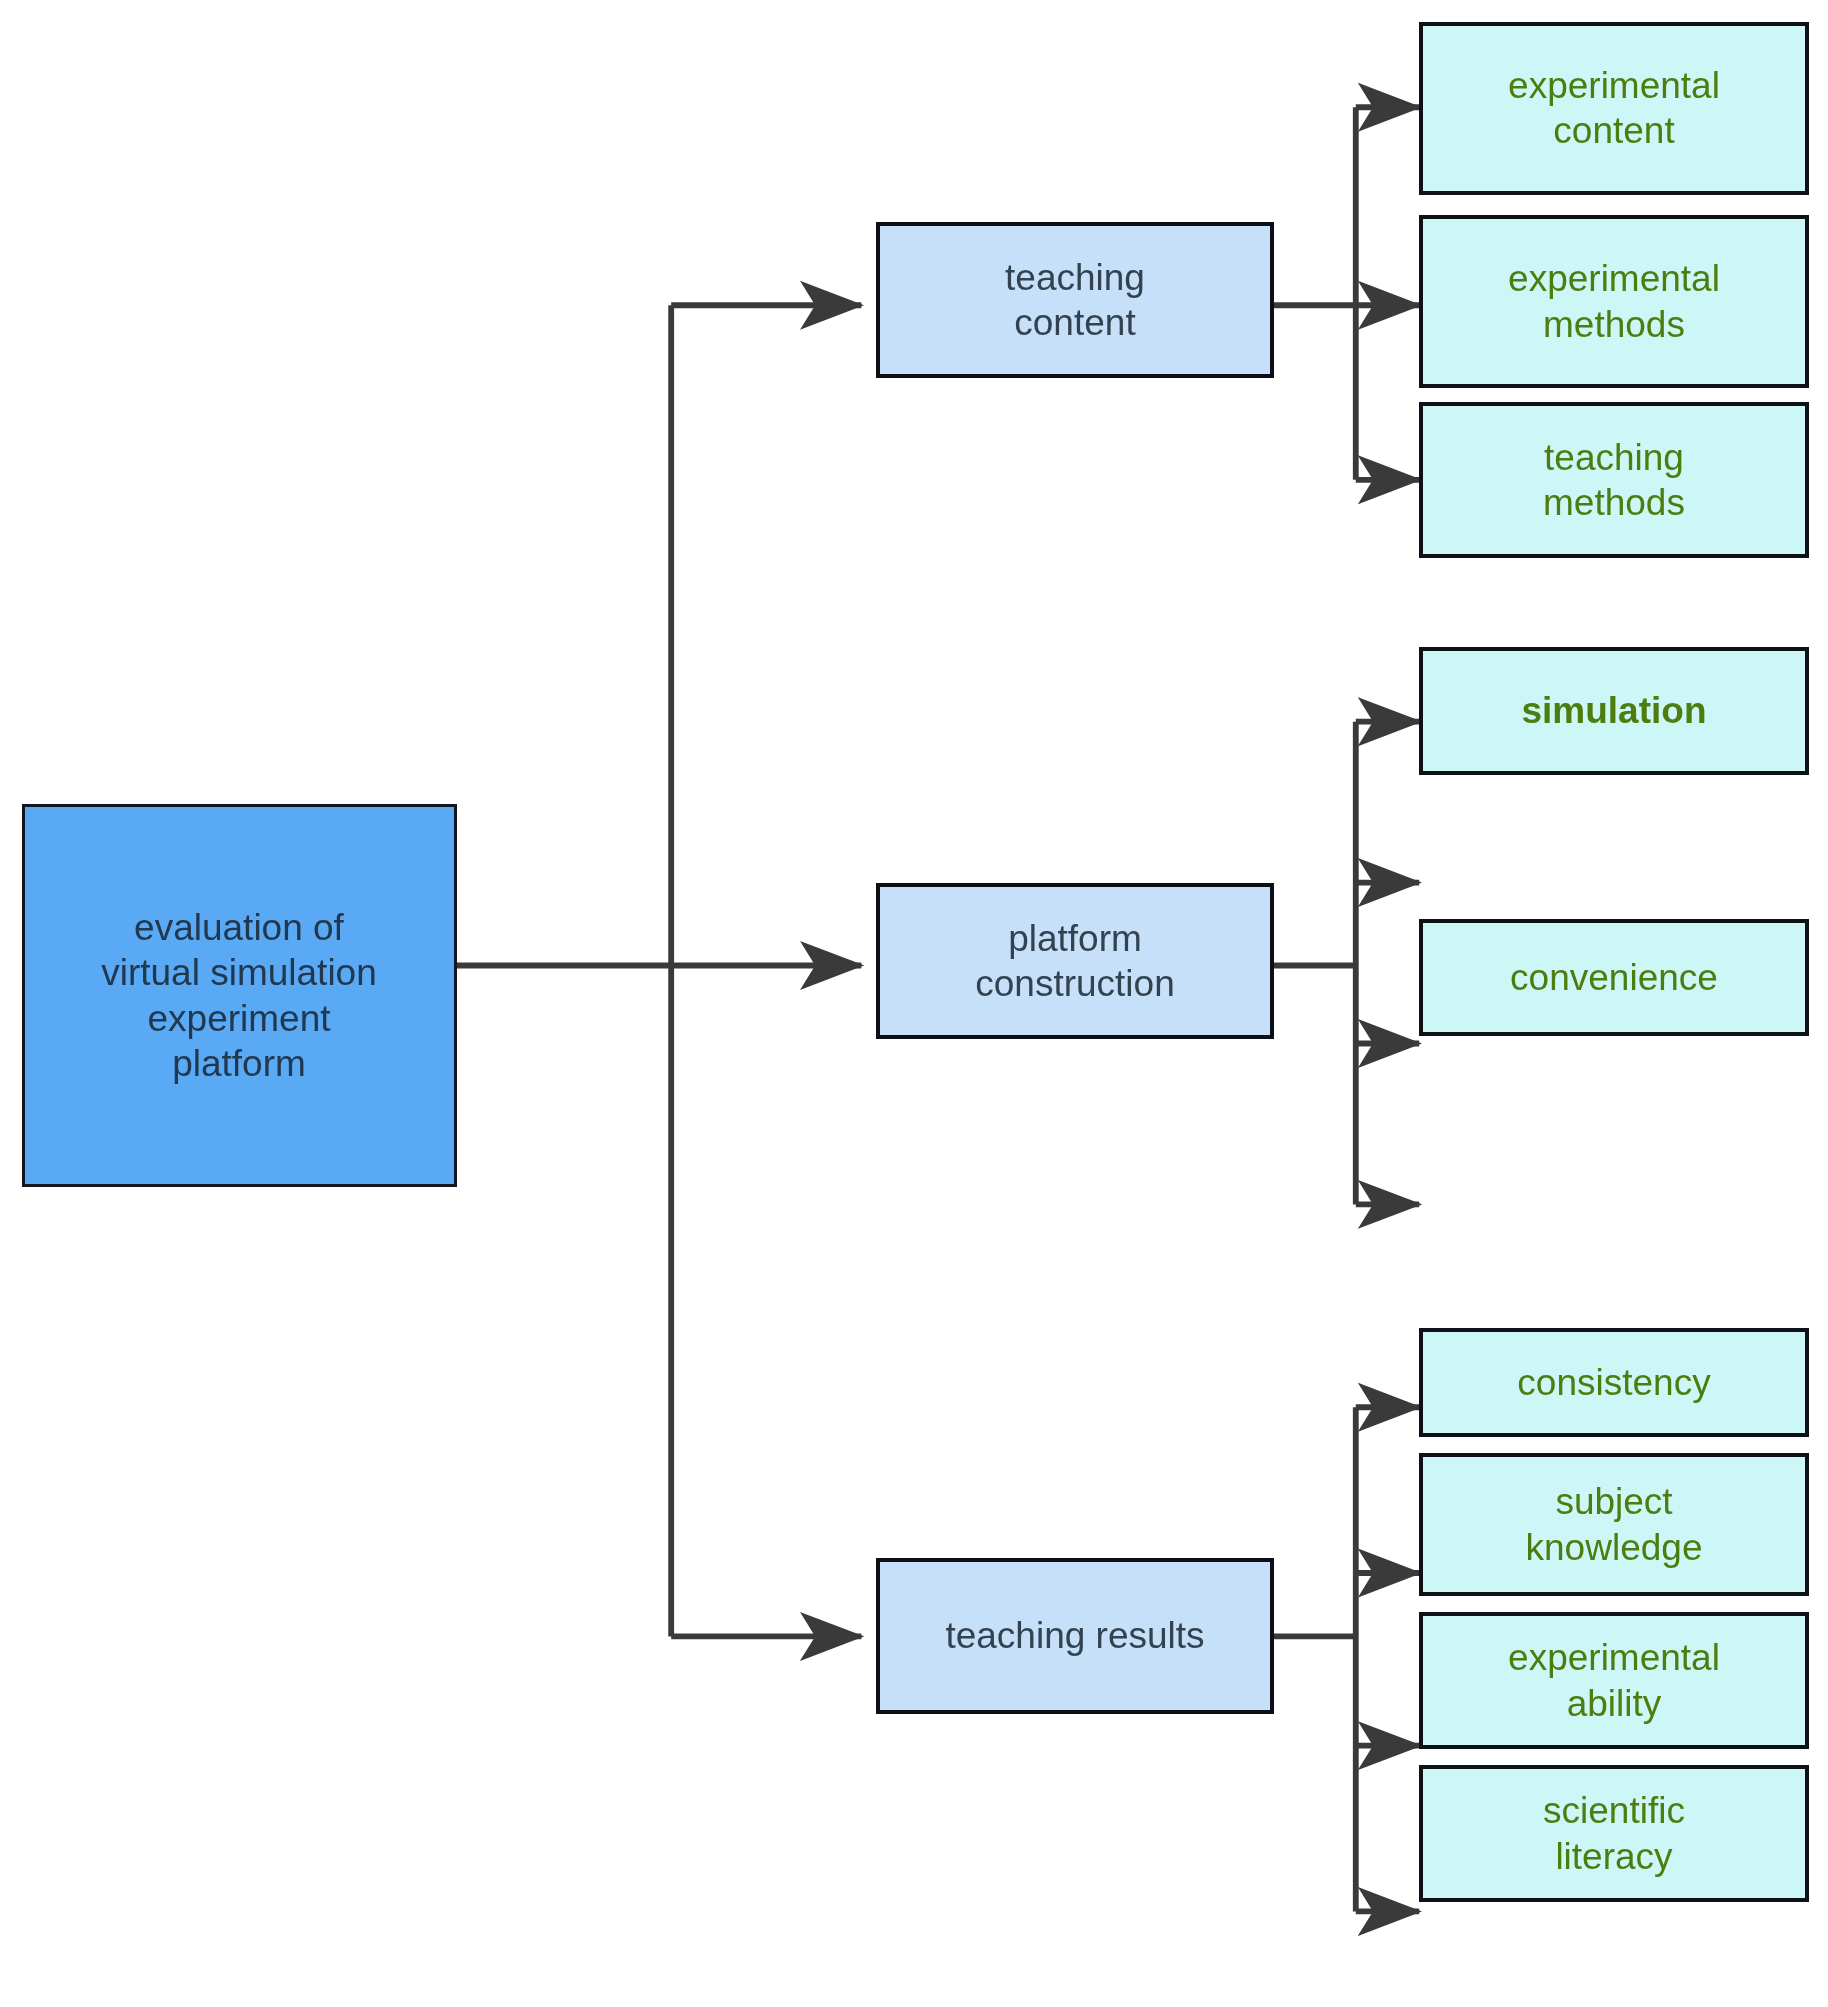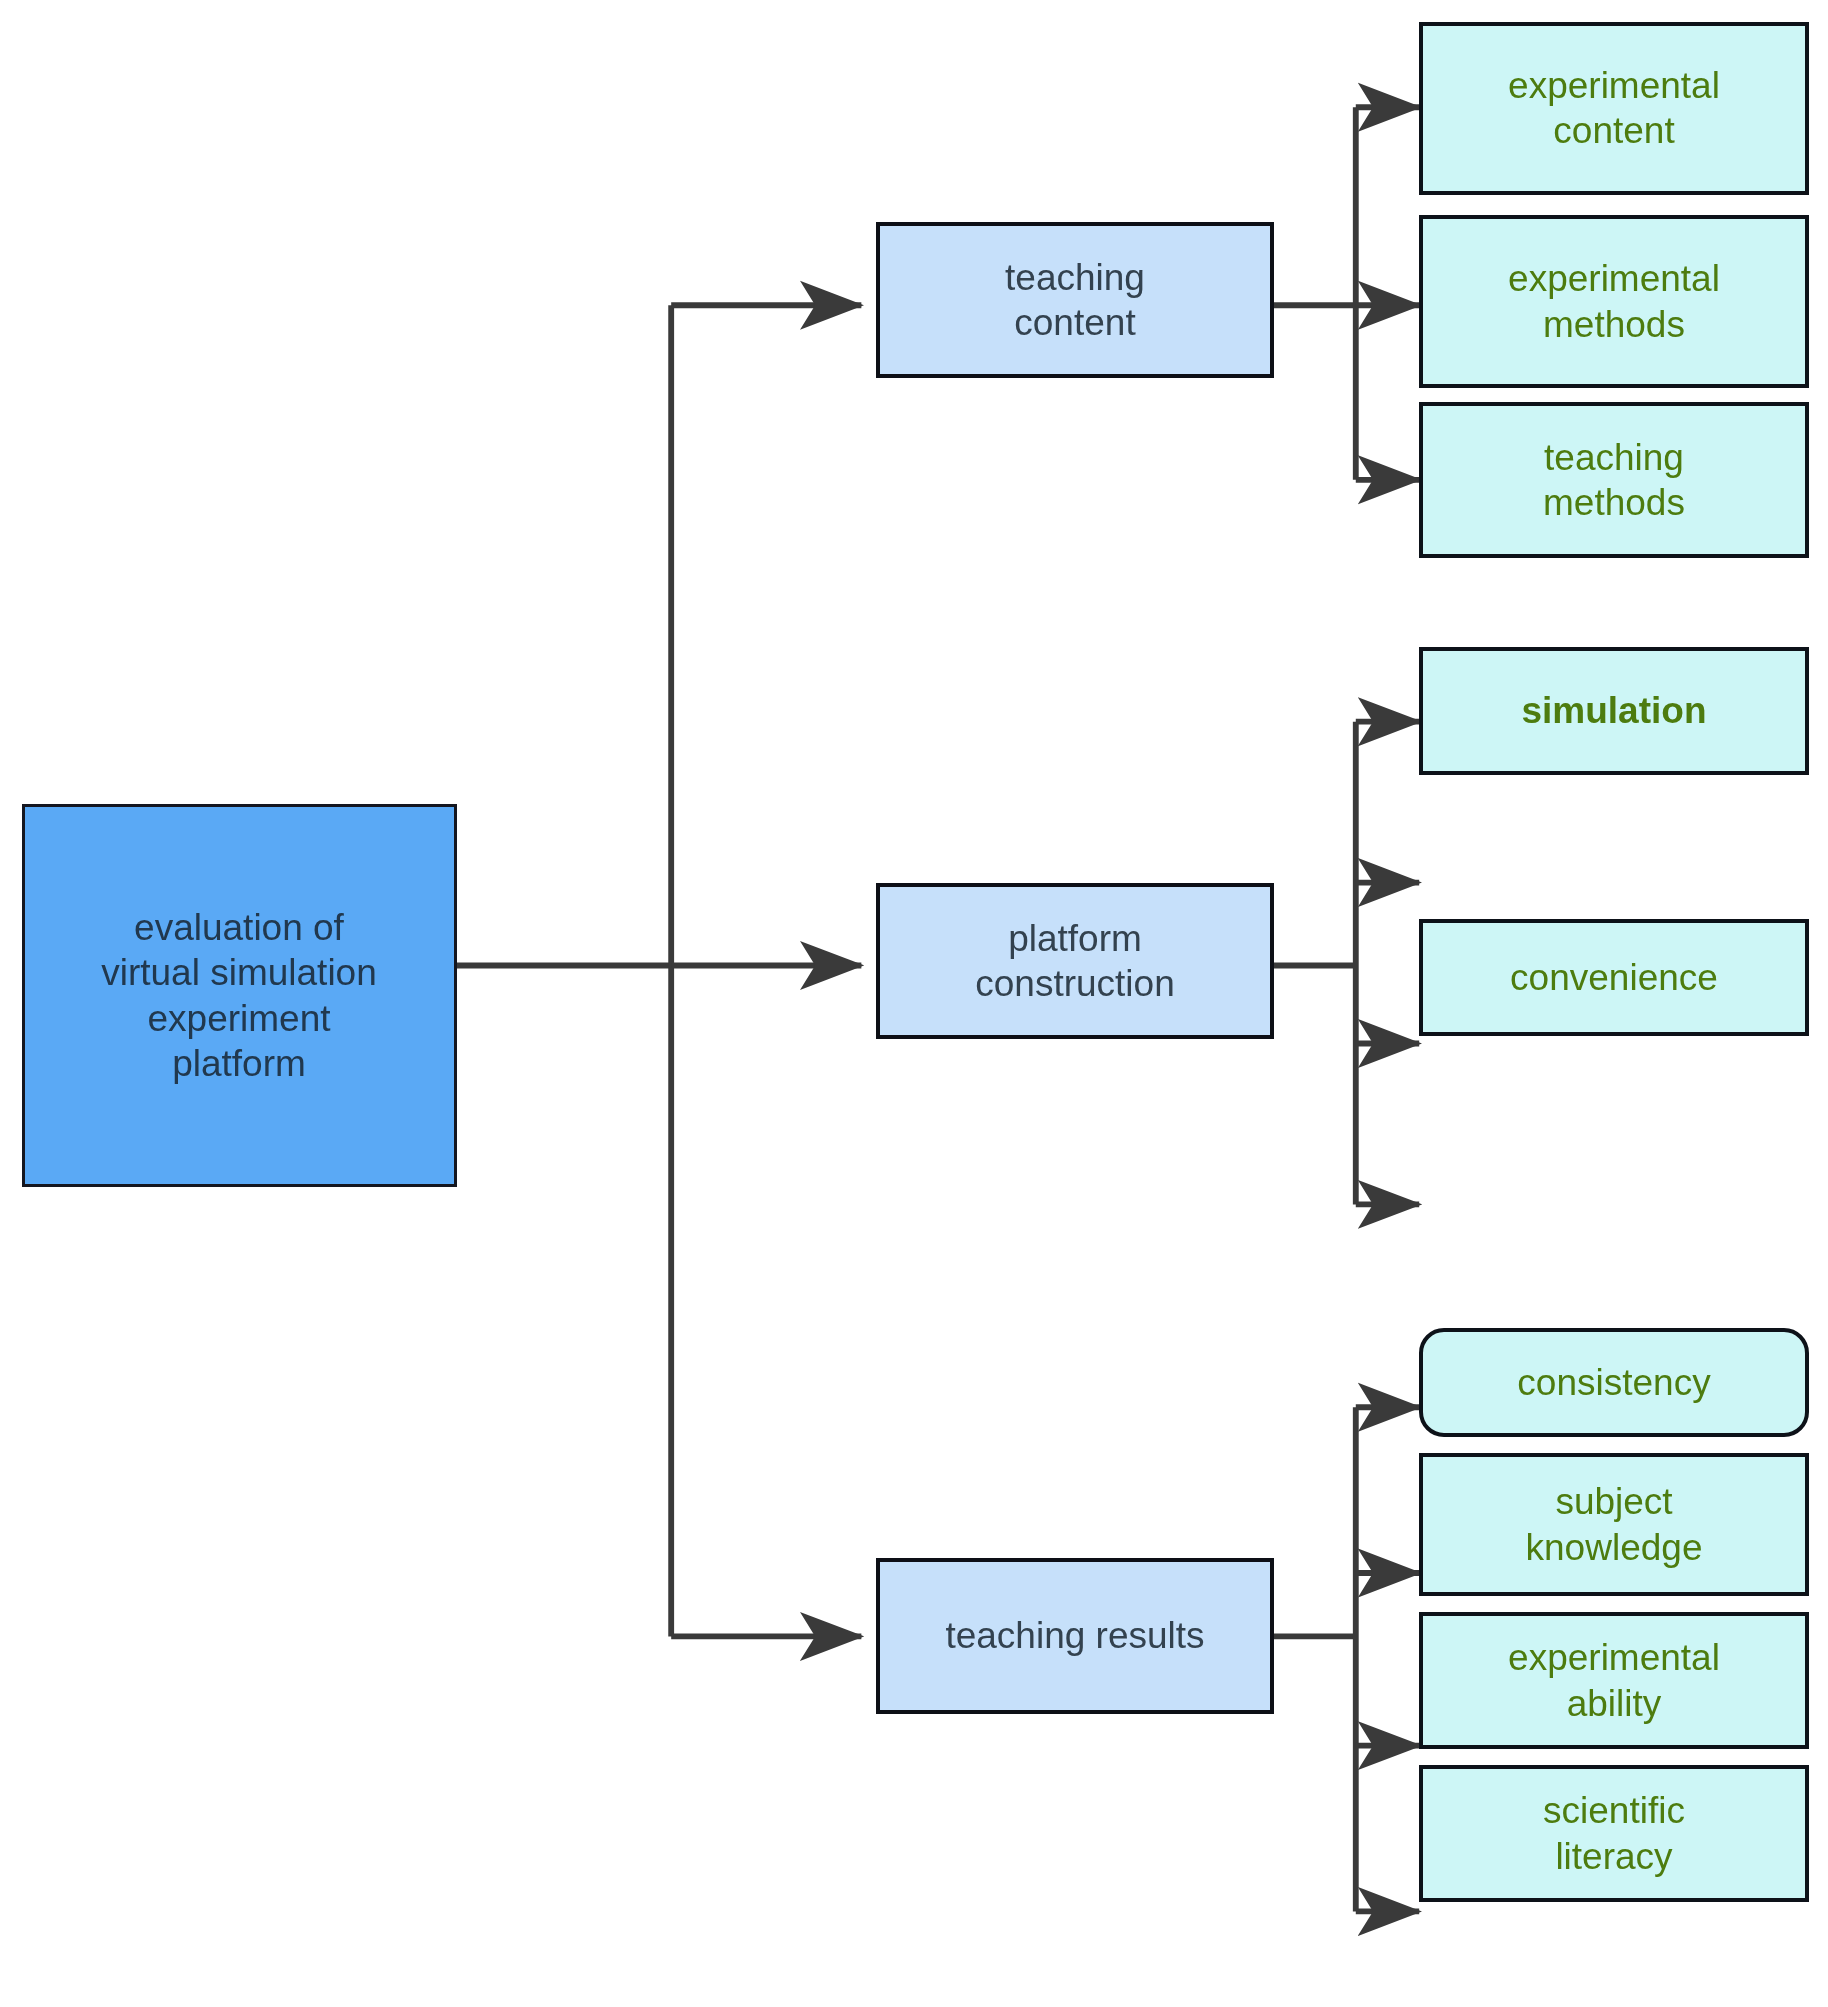--- a/index.html
+++ b/index.html
@@ -143,21 +143,21 @@
   <div class="node node-l3" style="left:1419px; top:647px; width:390px; height:128px;font-weight:bold;">
     <span>simulation</span>
   </div>
 
 
   <div class="node node-l3" style="left:1419px; top:919px; width:390px; height:117px;">
     <span>convenience</span>
   </div>
 
 
-  <div class="node node-l3" style="left:1419px; top:1328px; width:390px; height:109px;border-radius:25px;">
+  <div class="node node-l3" style="left:1419px; top:1328px; width:390px; height:109px;">
     <span>consistency</span>
   </div>
 
   <div class="node node-l3" style="left:1419px; top:1453px; width:390px; height:143px;">
     <span>subject
 knowledge</span>
   </div>
 
   <div class="node node-l3" style="left:1419px; top:1612px; width:390px; height:137px;">
     <span>experimental

